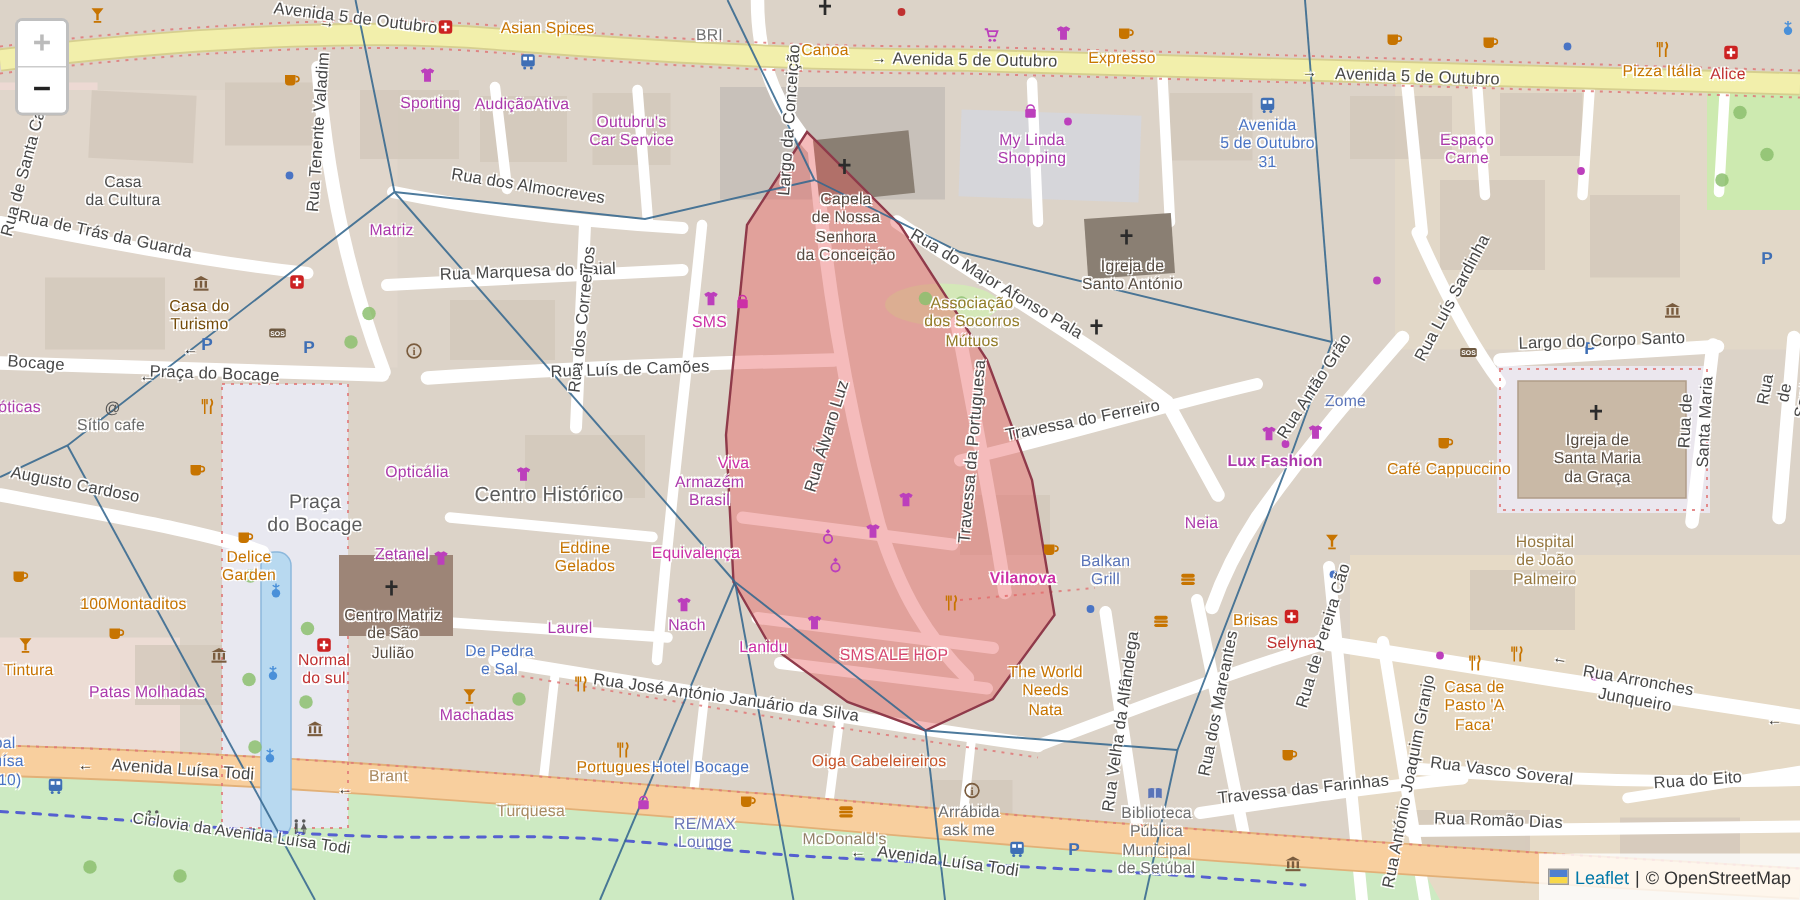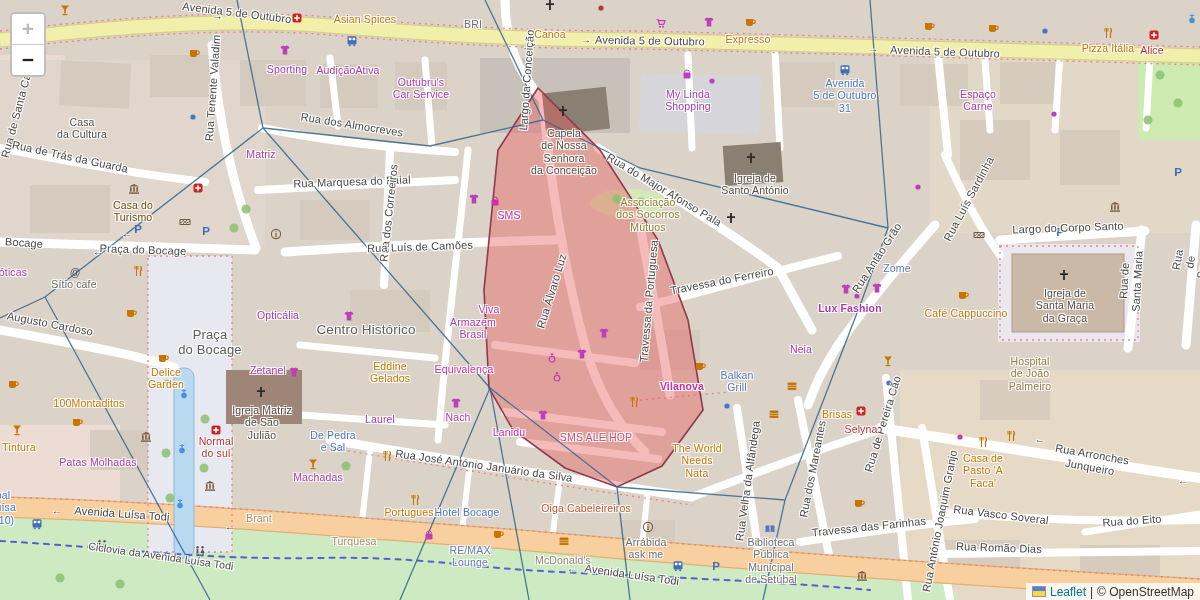--- a/index.html
+++ b/index.html
@@ -11,21 +11,21 @@
        letter-spacing:.15px;
        text-shadow:-1px -1px 0 #fff,1px -1px 0 #fff,-1px 1px 0 #fff,1px 1px 0 #fff,0 0 2px #fff;}
   .zoomctl{position:absolute;left:10px;top:12px;width:32px;border:2px solid rgba(0,0,0,.25);
        border-radius:5px;background:#fff;overflow:hidden;z-index:40;}
   .zbtn{width:32px;height:30px;display:flex;align-items:center;justify-content:center;
        font-size:21px;font-weight:bold;background:#fff;cursor:pointer;
        font-family:"Liberation Sans",sans-serif;}
   .zbtn.disabled{color:#bbb;cursor:default;}
   .zbtn.active{color:#222;}
   .zbtn+.zbtn{border-top:1px solid #ccc;}
-  .attrib{position:absolute;right:0;bottom:0;height:17px;background:rgba(255,255,255,.8);
+  .attrib{position:absolute;right:0;bottom:0;height:31px;background:rgba(255,255,255,.8);
        padding:0 6px;display:flex;align-items:center;gap:4px;font-size:12px;color:#333;z-index:40;margin-left:16px;}
   .attrib a{text-decoration:none;}
   .leaflet-link{color:#0078a8;cursor:pointer;}
   .osm-link{color:#333;cursor:pointer;}
   .flag{display:inline-block;width:12px;height:9px;border:.5px solid #999;vertical-align:middle;
        background:linear-gradient(to bottom,#4e7fd0 0 50%,#f7d84a 50% 100%);}
 </style>
 </head>
 <body>
 
@@ -426,21 +426,21 @@
 Brasil</div>
       <div class="lbl" style="left: 380px; top: 419px; font-size: 10.5px; color: rgb(172, 57, 172); transform: translate(-50%, -50%) rotate(0deg);">Laurel</div>
       <div class="lbl" style="left: 458px; top: 417px; font-size: 10.5px; color: rgb(172, 57, 172); transform: translate(-50%, -50%) rotate(0deg);">Nach</div>
       <div class="lbl" style="left: 318px; top: 477px; font-size: 10.5px; color: rgb(172, 57, 172); transform: translate(-50%, -50%) rotate(0deg);">Machadas</div>
       <div class="lbl" style="left: 77px; top: 462px; font-size: 10.5px; color: rgb(172, 57, 172); transform: translate(-50%, -50%) rotate(0deg); padding-left: 42px;">Patas Molhadas</div>
       <div class="lbl" style="left: 268px; top: 370px; font-size: 10.5px; color: rgb(172, 57, 172); transform: translate(-50%, -50%) rotate(0deg);">Zetanel</div>
       <div class="lbl" style="left: 278px; top: 315px; font-size: 10.5px; color: rgb(172, 57, 172); transform: translate(-50%, -50%) rotate(0deg);">Opticália</div>
       <div class="lbl" style="left: 850px; top: 308px; font-size: 10.5px; color: rgb(172, 57, 172); transform: translate(-50%, -50%) rotate(0deg); font-weight: bold;">Lux Fashion</div>
       <div class="lbl" style="left: 801px; top: 349px; font-size: 10.5px; color: rgb(172, 57, 172); transform: translate(-50%, -50%) rotate(0deg);">Neia</div>
       <div class="lbl" style="left: 586px; top: 508px; font-size: 10.5px; color: rgb(199, 84, 42); transform: translate(-50%, -50%) rotate(0deg);">Oiga Cabeleireiros</div>
-      <div class="lbl" style="left: 473px; top: 215px; font-size: 10.5px; color: rgb(204, 47, 166); transform: translate(-50%, -50%) rotate(0deg); margin-left: 36px;">SMS</div>
+      <div class="lbl" style="left: 473px; top: 215px; font-size: 10.5px; color: rgb(204, 47, 166); transform: translate(-50%, -50%) rotate(0deg);">SMS</div>
       <div class="lbl" style="left: 489px; top: 309px; font-size: 10.5px; color: rgb(204, 47, 166); transform: translate(-50%, -50%) rotate(0deg);">Viva</div>
       <div class="lbl" style="left: 464px; top: 369px; font-size: 10.5px; color: rgb(204, 47, 166); transform: translate(-50%, -50%) rotate(0deg);">Equivalença</div>
       <div class="lbl" style="left: 509px; top: 432px; font-size: 10.5px; color: rgb(204, 47, 166); transform: translate(-50%, -50%) rotate(0deg);">Lanidu</div>
       <div class="lbl" style="left: 596px; top: 437px; font-size: 10.5px; color: rgb(214, 69, 112); transform: translate(-50%, -50%) rotate(0deg);">SMS ALE HOP</div>
       <div class="lbl" style="left: 682px; top: 386px; font-size: 10.5px; color: rgb(204, 47, 166); transform: translate(-50%, -50%) rotate(0deg); font-weight: bold;">Vilanova</div>
       <div class="lbl" style="left: 365px; top: 19px; font-size: 10.5px; color: rgb(199, 116, 0); transform: translate(-50%, -50%) rotate(0deg);">Asian Spices</div>
       <div class="lbl" style="left: 550px; top: 34px; font-size: 10.5px; color: rgb(199, 116, 0); transform: translate(-50%, -50%) rotate(0deg);">Canoa</div>
       <div class="lbl" style="left: 748px; top: 39px; font-size: 10.5px; color: rgb(199, 116, 0); transform: translate(-50%, -50%) rotate(0deg);">Expresso</div>
       <div class="lbl" style="left: 1108px; top: 48px; font-size: 10.5px; color: rgb(199, 116, 0); transform: translate(-50%, -50%) rotate(0deg);">Pizza Itália</div>
       <div class="lbl" style="left: 390px; top: 372px; font-size: 10.5px; color: rgb(199, 116, 0); transform: translate(-50%, -50%) rotate(0deg);">Eddine
@@ -481,21 +481,21 @@
       <div class="lbl" style="left: 74px; top: 284px; font-size: 10.5px; color: rgb(106, 106, 106); transform: translate(-50%, -50%) rotate(0deg);">Sítio cafe</div>
       <div class="lbl" style="left: 564px; top: 152px; font-size: 10.5px; color: rgb(87, 76, 66); transform: translate(-50%, -50%) rotate(0deg);">Capela
 de Nossa
 Senhora
 da Conceição</div>
       <div class="lbl" style="left: 755px; top: 184px; font-size: 10.5px; color: rgb(87, 76, 66); transform: translate(-50%, -50%) rotate(0deg);">Igreja de
 Santo António</div>
       <div class="lbl" style="left: 1065px; top: 306px; font-size: 10.5px; color: rgb(87, 76, 66); transform: translate(-50%, -50%) rotate(0deg);">Igreja de
 Santa Maria
 da Graça</div>
-      <div class="lbl" style="left: 262px; top: 423px; font-size: 10.5px; color: rgb(87, 76, 66); transform: translate(-50%, -50%) rotate(0deg);">Igreja Matriz
+      <div class="lbl" style="left: 262px; top: 423px; font-size: 10.5px; color: rgb(87, 76, 66); transform: translate(-50%, -50%) rotate(0deg);">Centro Matriz
 de São
 Julião</div>
       <div class="lbl" style="left: 82px; top: 128px; font-size: 10.5px; color: rgb(78, 78, 78); transform: translate(-50%, -50%) rotate(0deg);">Casa
 da Cultura</div>
       <div class="lbl" style="left: 473px; top: 24px; font-size: 10.5px; color: rgb(112, 112, 112); transform: translate(-50%, -50%) rotate(0deg);">BRI</div>
       <div class="lbl" style="left: 648px; top: 215px; font-size: 10.5px; color: rgb(146, 124, 40); transform: translate(-50%, -50%) rotate(0deg);">Associação
 dos Socorros
 Mútuos</div>
       <div class="lbl" style="left: 1030px; top: 374px; font-size: 10.5px; color: rgb(150, 120, 64); transform: translate(-50%, -50%) rotate(0deg);">Hospital
 de João

